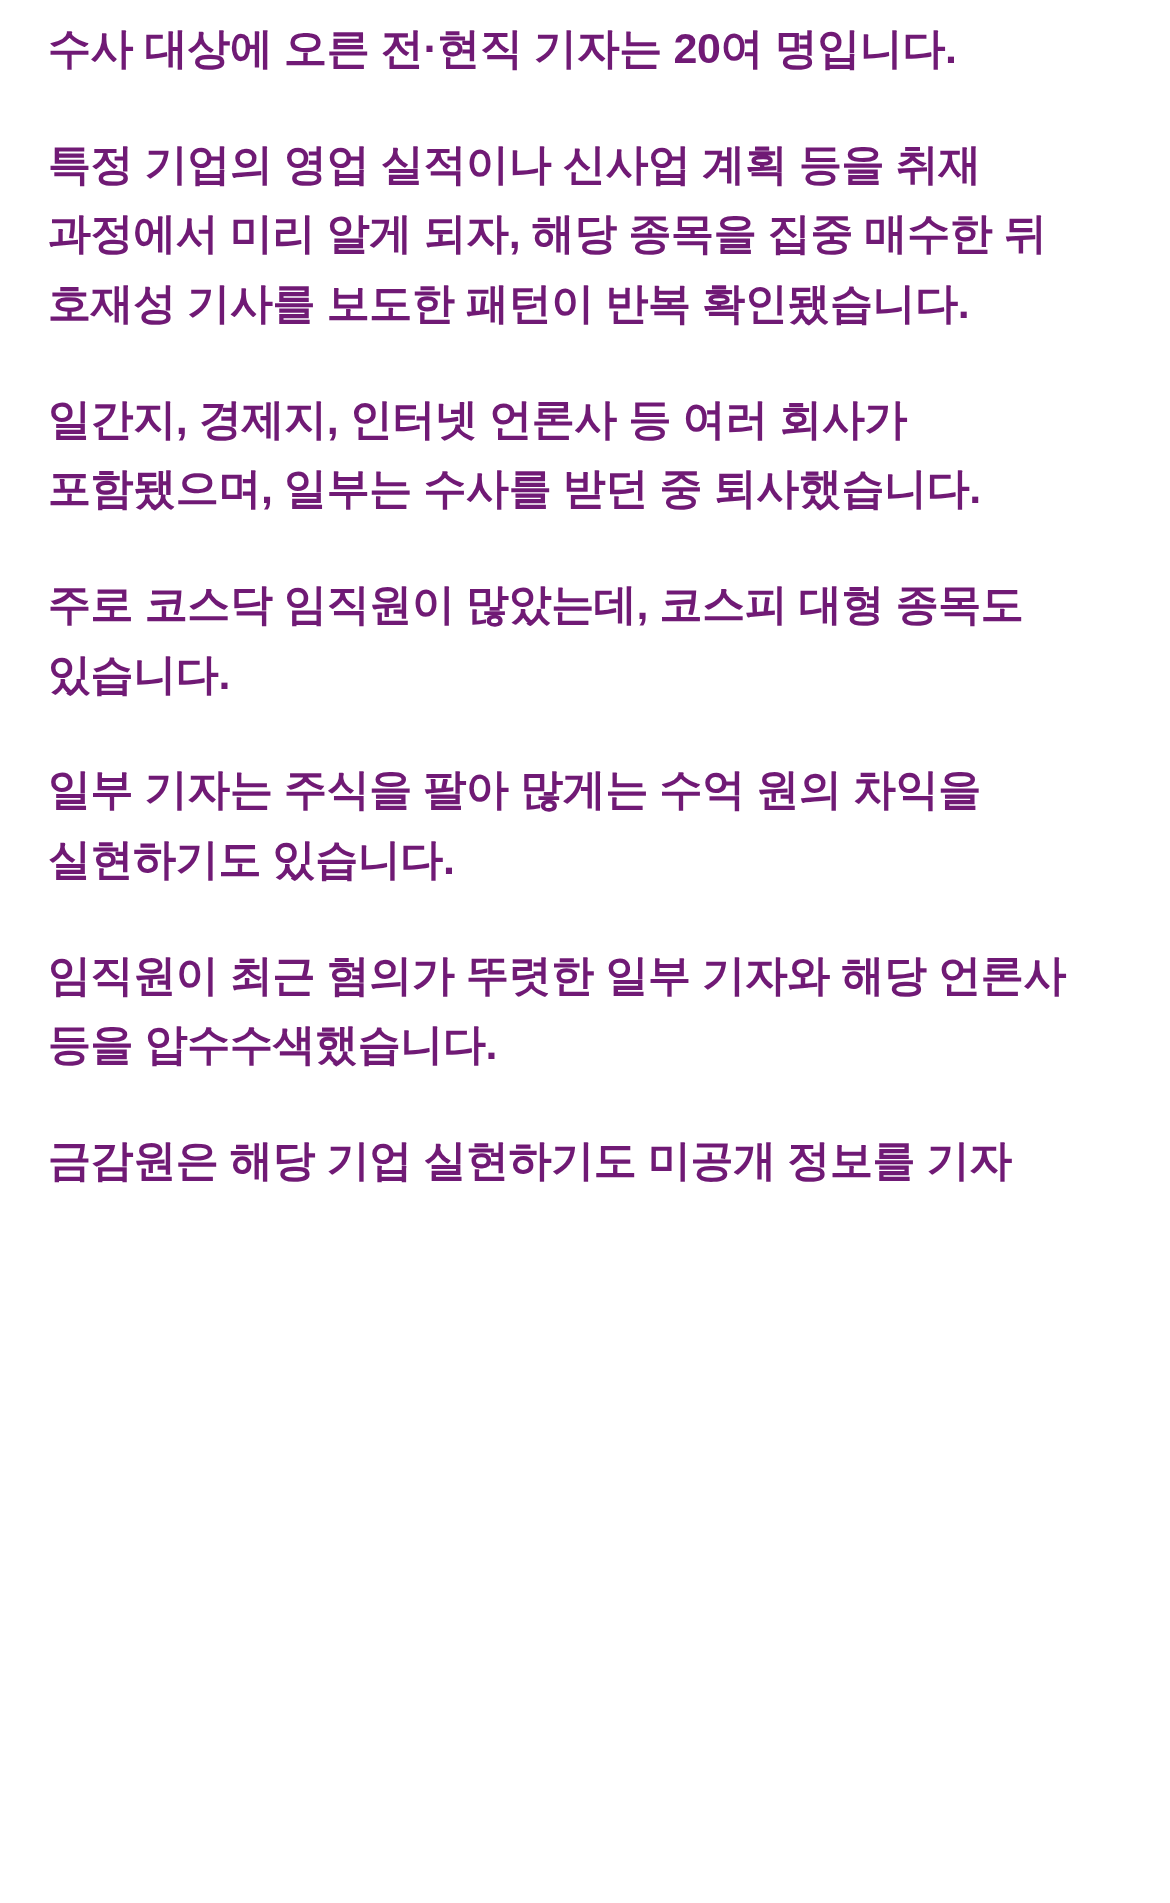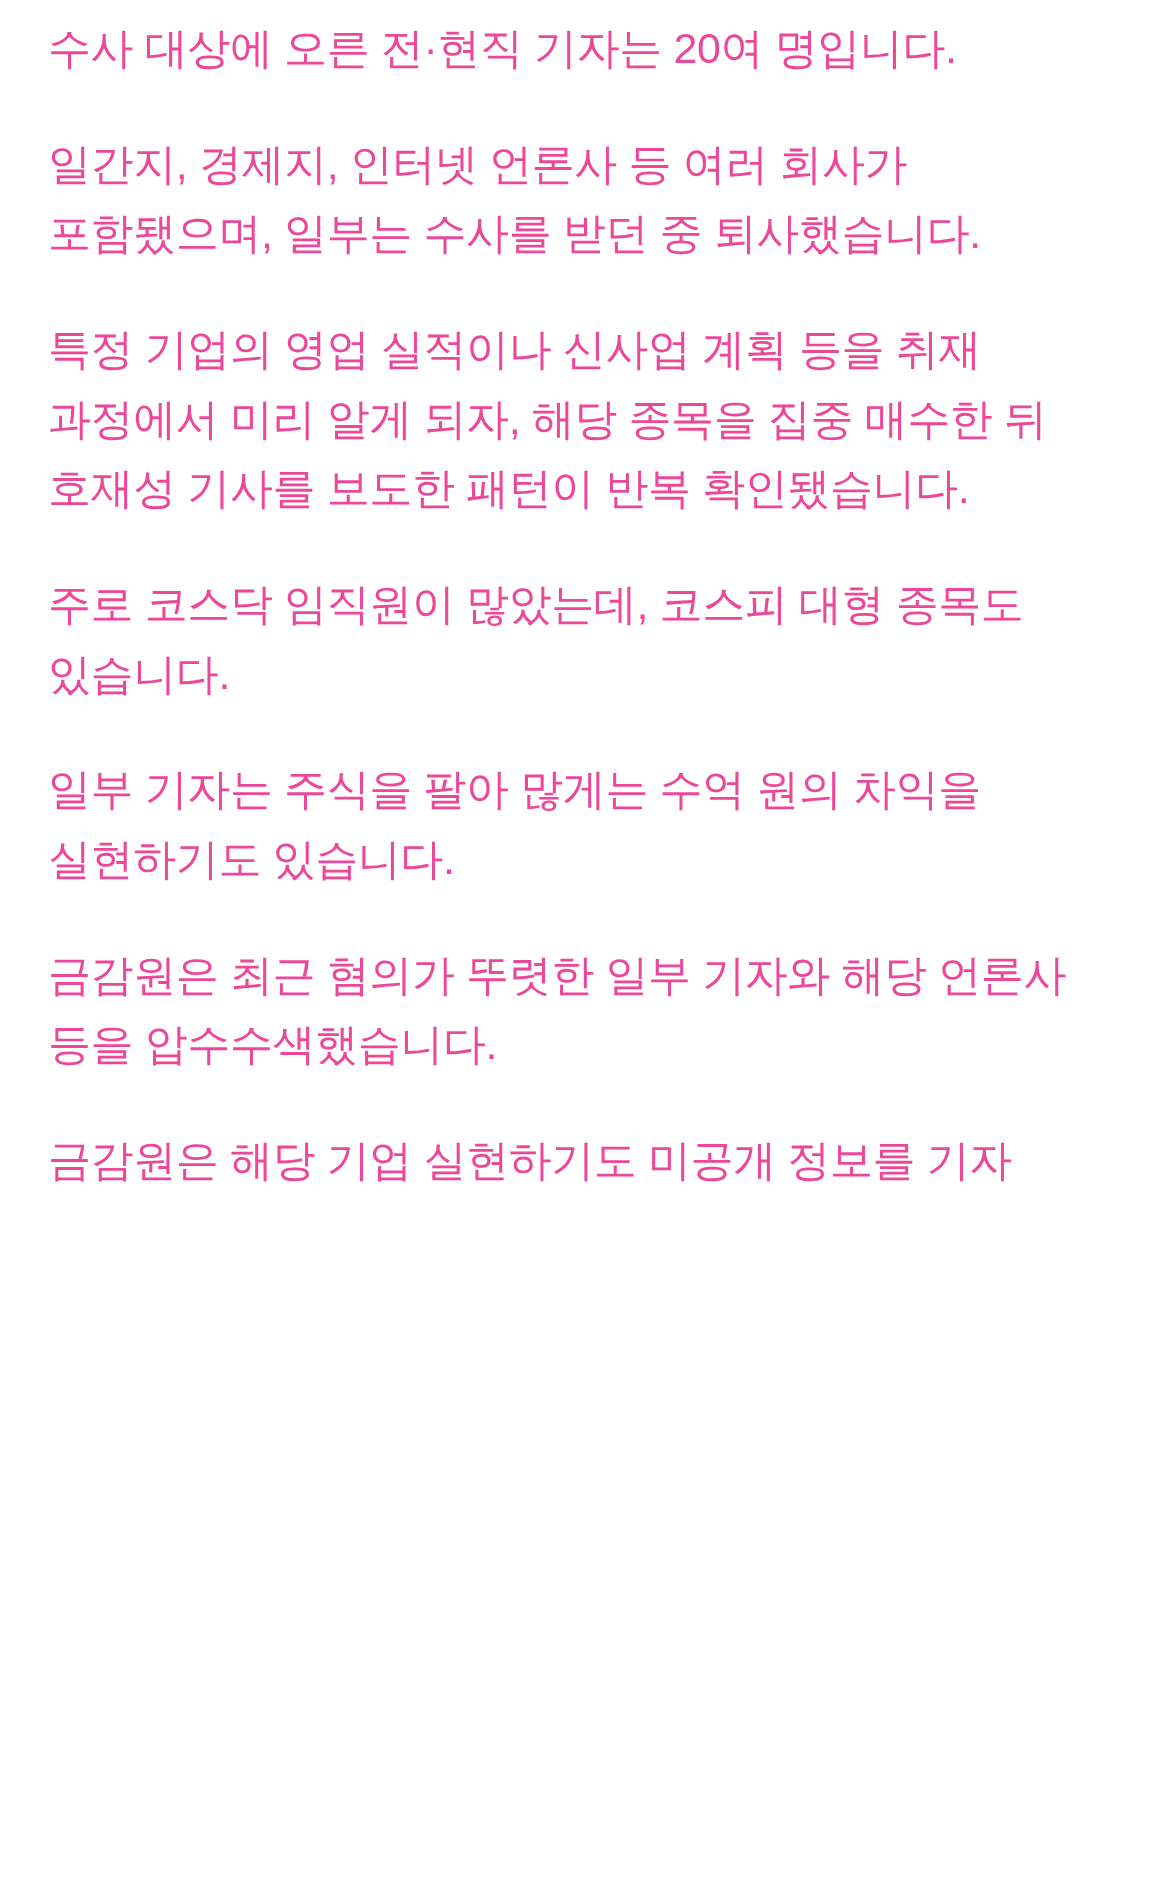--- a/index.html
+++ b/index.html
@@ -15,33 +15,34 @@
     -webkit-font-smoothing: antialiased;
   }
   .article-body {
     padding: 14px 48px 0 48px;
     box-sizing: border-box;
   }
   .para {
     font-size: 43px;
     line-height: 1.62;
     letter-spacing: -0.4px;
-    color: #ec4899;
+    color: #701a75;
     margin: 0 0 46px 0;
     word-break: keep-all;
     white-space: pre-wrap;
+    font-weight: bold;
   }
   .para:last-child {
     margin-bottom: 0;
   }
 </style>
 </head>
 <body>
 
 <main class="article-body">
   <p class="para">수사 대상에 오른 전·현직 기자는 20여 명입니다.</p>
+  <p class="para">특정 기업의 영업 실적이나 신사업 계획 등을 취재 과정에서 미리 알게 되자, 해당 종목을 집중 매수한 뒤 호재성 기사를 보도한 패턴이 반복 확인됐습니다.</p>
   <p class="para">일간지, 경제지, 인터넷 언론사 등 여러 회사가 포함됐으며, 일부는 수사를 받던 중 퇴사했습니다.</p>
-  <p class="para">특정 기업의 영업 실적이나 신사업 계획 등을 취재 과정에서 미리 알게 되자, 해당 종목을 집중 매수한 뒤 호재성 기사를 보도한 패턴이 반복 확인됐습니다.</p>
   <p class="para">주로 코스닥 임직원이 많았는데, 코스피 대형 종목도 있습니다.</p>
   <p class="para">일부 기자는 주식을 팔아 많게는 수억 원의 차익을 실현하기도 있습니다.</p>
-  <p class="para">금감원은 최근 혐의가 뚜렷한 일부 기자와 해당 언론사 등을 압수수색했습니다.</p>
+  <p class="para">임직원이 최근 혐의가 뚜렷한 일부 기자와 해당 언론사 등을 압수수색했습니다.</p>
   <p class="para">금감원은 해당 기업 실현하기도 미공개 정보를 기자</p>
 </main>
 
 </body></html>

